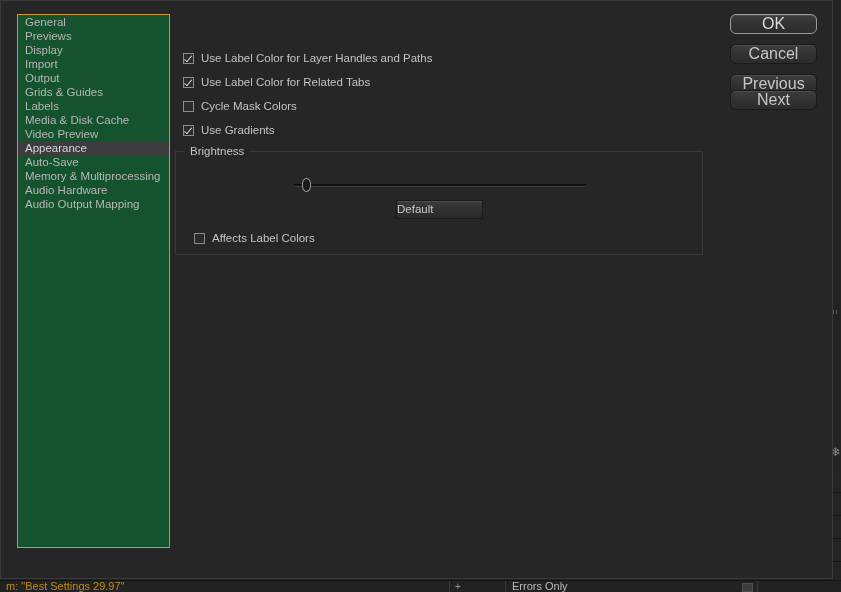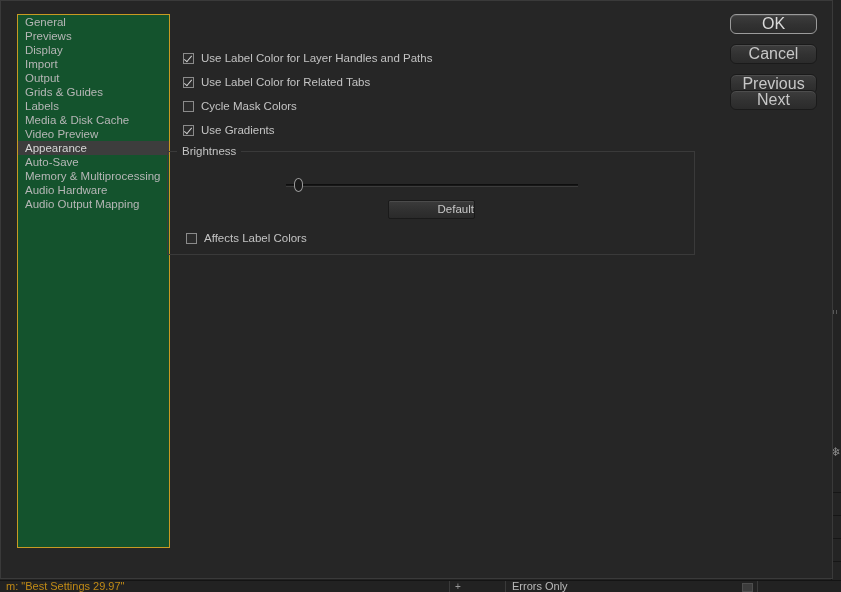--- a/index.html
+++ b/index.html
@@ -220,21 +220,21 @@
     transform: rotate(40deg);
   }
   .check-label {
     font-size: 11.5px;
     color: #c3c3c3;
   }
 
   
   #brightness-group {
     position: absolute;
-    left: 166px;
+    left: 174px;
     top: 150px;
     width: 528px;
     height: 104px;
     border: 1px solid #3a3a3a;
     box-sizing: border-box;
   }
   .group-title {
     position: absolute;
     left: 9px;
     top: -7px;
@@ -281,21 +281,21 @@
     width: 87px;
     height: 19px;
     background: linear-gradient(180deg, #3b3b3b 0%, #313131 52%, #2a2a2a 100%);
     border: 1px solid #1a1a1a;
     box-shadow: inset 0 1px 0 #4b4b4b;
     border-radius: 2px;
     box-sizing: border-box;
     font-size: 11.5px;
     color: #c7c7c7;
     line-height: 17px;
-    text-align: right;
+    text-align: left;
   }
 
   .affects-row {
     position: absolute;
     left: 18px;
     top: 80px;
   }
 
   
   .dlg-button {

